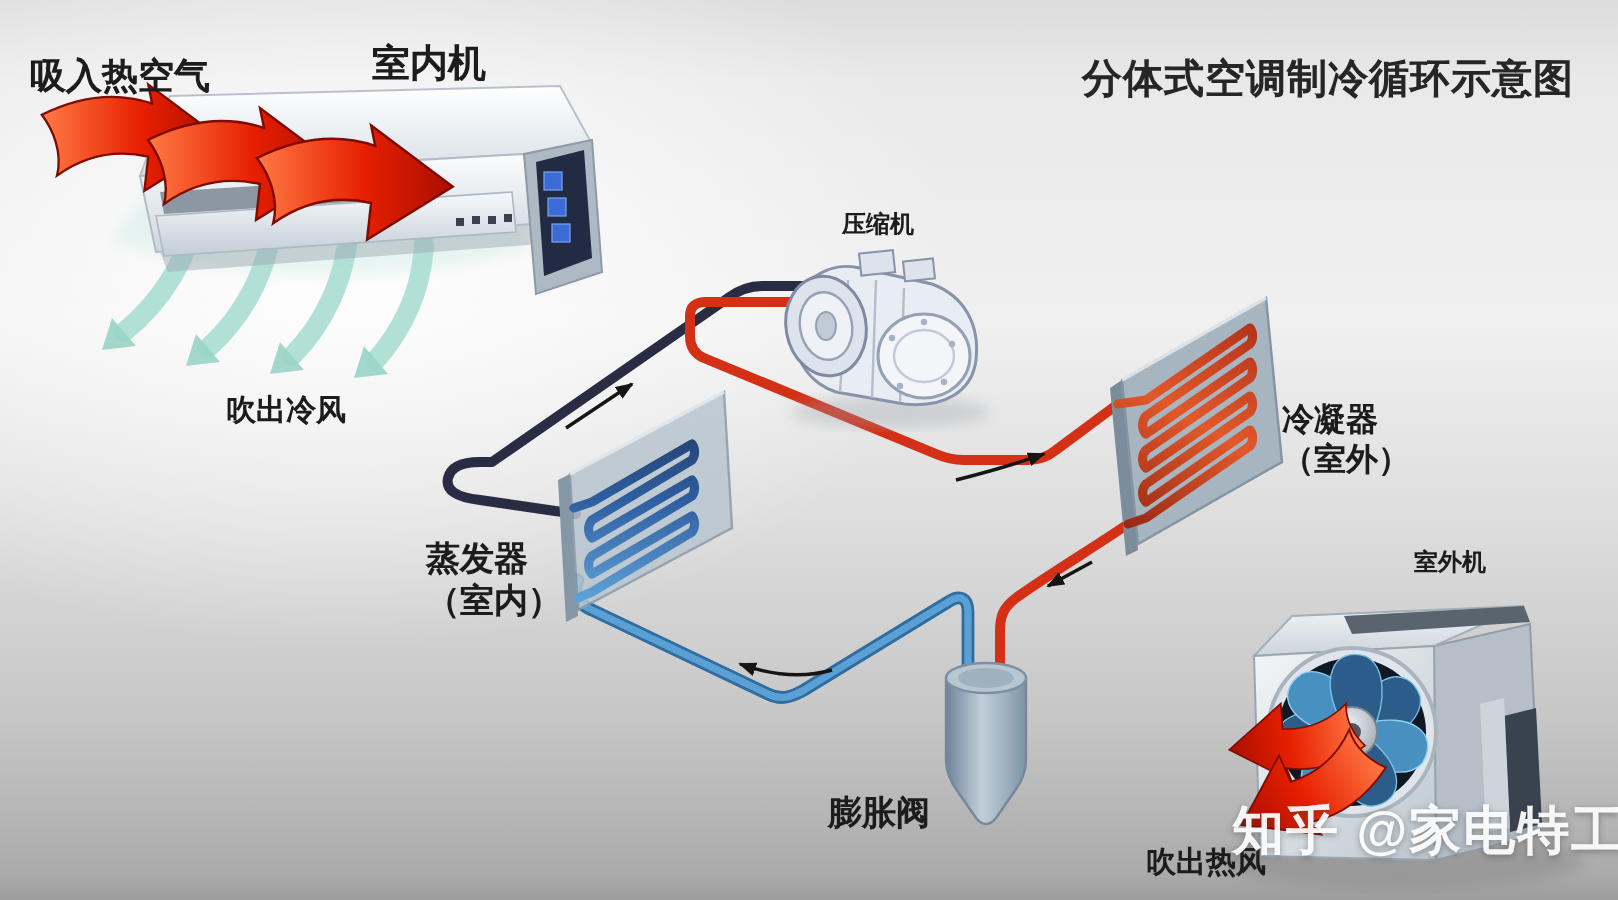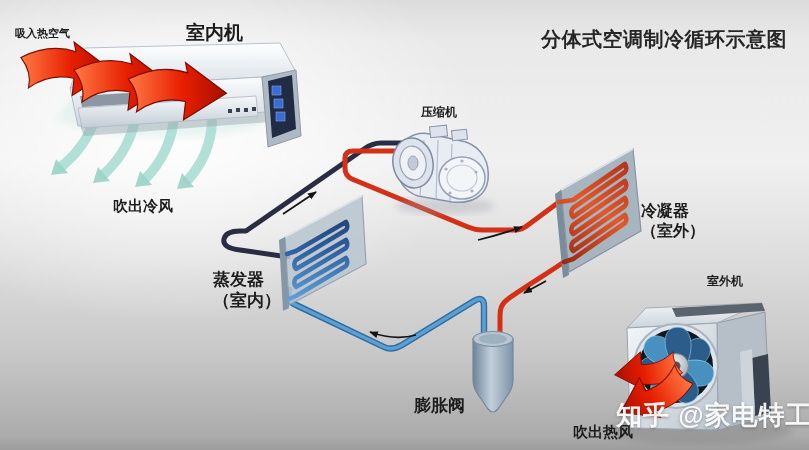--- a/index.html
+++ b/index.html
@@ -15,27 +15,27 @@
     position:absolute;color:#1c1c1c;font-weight:700;white-space:nowrap;line-height:1.25;
   }
   .lbl.two-line span{display:block;}
   .title{
     position:absolute;left:541px;top:26px;font-size:20px;font-weight:700;color:#262626;letter-spacing:.5px;white-space:nowrap;
   }
   .watermark{
     position:absolute;left:604px;top:398px;font-size:26px;font-weight:700;letter-spacing:1px;
     color:rgba(255,255,255,.93);text-shadow:0 1px 3px rgba(60,60,60,.45);white-space:nowrap;z-index:9;margin-left:12px;
   }
-  .lbl-intake{left:15px;top:27px;font-size:11px;text-align:center;}
+  .lbl-intake{left:15px;top:27px;font-size:18px;text-align:center;}
   .lbl-indoor{left:186px;top:21px;font-size:19px;text-align:center;}
   .lbl-coldair{left:113px;top:174px;font-size:15px;margin-top:23px;}
   .lbl-compressor{left:421px;top:105px;font-size:12px;}
   .lbl-condenser{left:641px;top:201px;font-size:16px;}
   .lbl-evaporator{left:213px;top:269px;font-size:17px;}
-  .lbl-valve{left:414px;top:396px;font-size:17px;font-family:Liberation Mono, monospace;}
+  .lbl-valve{left:414px;top:396px;font-size:17px;}
   .lbl-outdoor{left:707px;top:274px;font-size:12px;}
   .lbl-hotair{left:573px;top:423px;font-size:15px;font-weight:700;}
 </style>
 </head>
 <body>
 
 <div class="stage">
 
 <svg class="diagram" width="809" height="450" viewBox="0 0 809 450">
   <defs>

